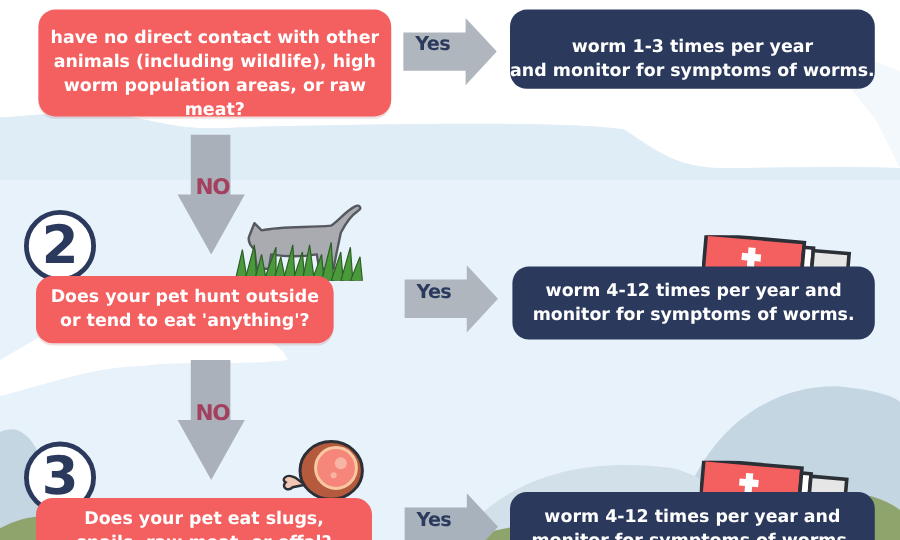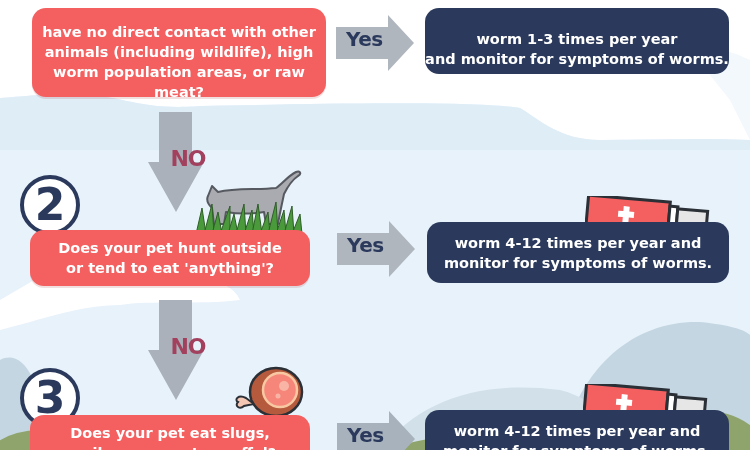--- a/index.html
+++ b/index.html
@@ -6,25 +6,25 @@
   body { width: 750px; height: 450px; overflow: hidden; position: relative; background: #e8f2fb; font-family: "DejaVu Sans", "Liberation Sans", sans-serif; }
   .bg { position: absolute; inset: 0; z-index: 0; }
   .layer { position: absolute; inset: 0; z-index: 1; margin-top: 28px; }
 
   .q-box { position: absolute; background: #f45f60; color: #fff; border-radius: 14px; text-align: center; font-weight: bold; font-size: 14.5px; line-height: 20px; display: flex; align-items: center; justify-content: center; box-sizing: border-box; box-shadow: 0 2px 0 rgba(160,50,50,0.15); }
   .a-box { position: absolute; background: #2b3a5c; color: #fff; border-radius: 14px; text-align: center; font-weight: bold; font-size: 14.5px; line-height: 20px; display: flex; align-items: center; justify-content: center; box-sizing: border-box; }
   .q-box span, .a-box span { white-space: pre-line; }
 
   .yes-arrow { position: absolute; width: 78px; height: 56px; }
   .yes-arrow svg { position: absolute; inset: 0; }
-  .yes-label { position: absolute; left: 10px; top: 12px; font-size: 20px; font-weight: bold; color: #2b3a5c; font-family: "DejaVu Sans", sans-serif; letter-spacing: -0.5px; }
+  .yes-label { position: absolute; left: 10px; top: 12px; font-size: 16px; font-weight: bold; color: #2b3a5c; font-family: "DejaVu Sans", sans-serif; letter-spacing: -0.5px; }
 
   .no-arrow { position: absolute; width: 60px; height: 100px; }
   .no-arrow svg { position: absolute; inset: 0; }
-  .no-label { position: absolute; left: 12px; width: 60px; top: 34px; text-align: center; font-size: 22px; font-weight: bold; color: #a2405e; letter-spacing: -1px; }
+  .no-label { position: absolute; left: 1px; width: 60px; top: 34px; text-align: center; font-size: 18px; font-weight: bold; color: #a2405e; letter-spacing: -1px; }
 
   .step-circle { position: absolute; width: 60px; height: 60px; border-radius: 50%; border: 4px solid #2b3a5c; background: #fff; box-sizing: border-box; display: flex; align-items: center; justify-content: center; font-size: 44px; font-weight: bold; color: #2b3a5c; line-height: 1; }
 
   .illus { position: absolute; }
 </style>
 </head>
 <body>
 
 <svg class="bg" width="750" height="450" viewBox="0 0 750 450">
   <rect width="750" height="450" fill="#e8f2fb"></rect>
@@ -86,21 +86,21 @@
       <path d="M40 66 L48 36 L50 66 Z"></path>
       <path d="M48 66 L56 42 L58 66 Z"></path>
       <path d="M56 66 L62 36 L66 66 Z"></path>
       <path d="M64 66 L72 44 L74 66 Z"></path>
       <path d="M72 66 L80 34 L82 66 Z"></path>
       <path d="M80 66 L88 42 L90 66 Z"></path>
       <path d="M88 66 L96 38 L98 66 Z"></path>
       <path d="M96 66 L104 46 L106 66 Z"></path>
     </g>
   </svg>
-  <div class="q-box" style="left:30px; top:202px; width:280px; height:56px;">
+  <div class="q-box" style="left:30px; top:202px; width:248px; height:56px;">
     <span>Does your pet hunt outside
 or tend to eat 'anything'?</span>
   </div>
   <div class="yes-arrow" style="left:337px; top:193px;">
     <svg width="78" height="56" viewBox="0 0 78 56">
         <path d="M0 12 H52 V0 L78 28 L52 56 V44 H0 Z" fill="#b0b6be"></path>
       </svg>
     <span class="yes-label">Yes</span>
   </div>
   <svg class="illus" style="left:585px; top:168px;" width="130" height="40" viewBox="0 0 130 40">

